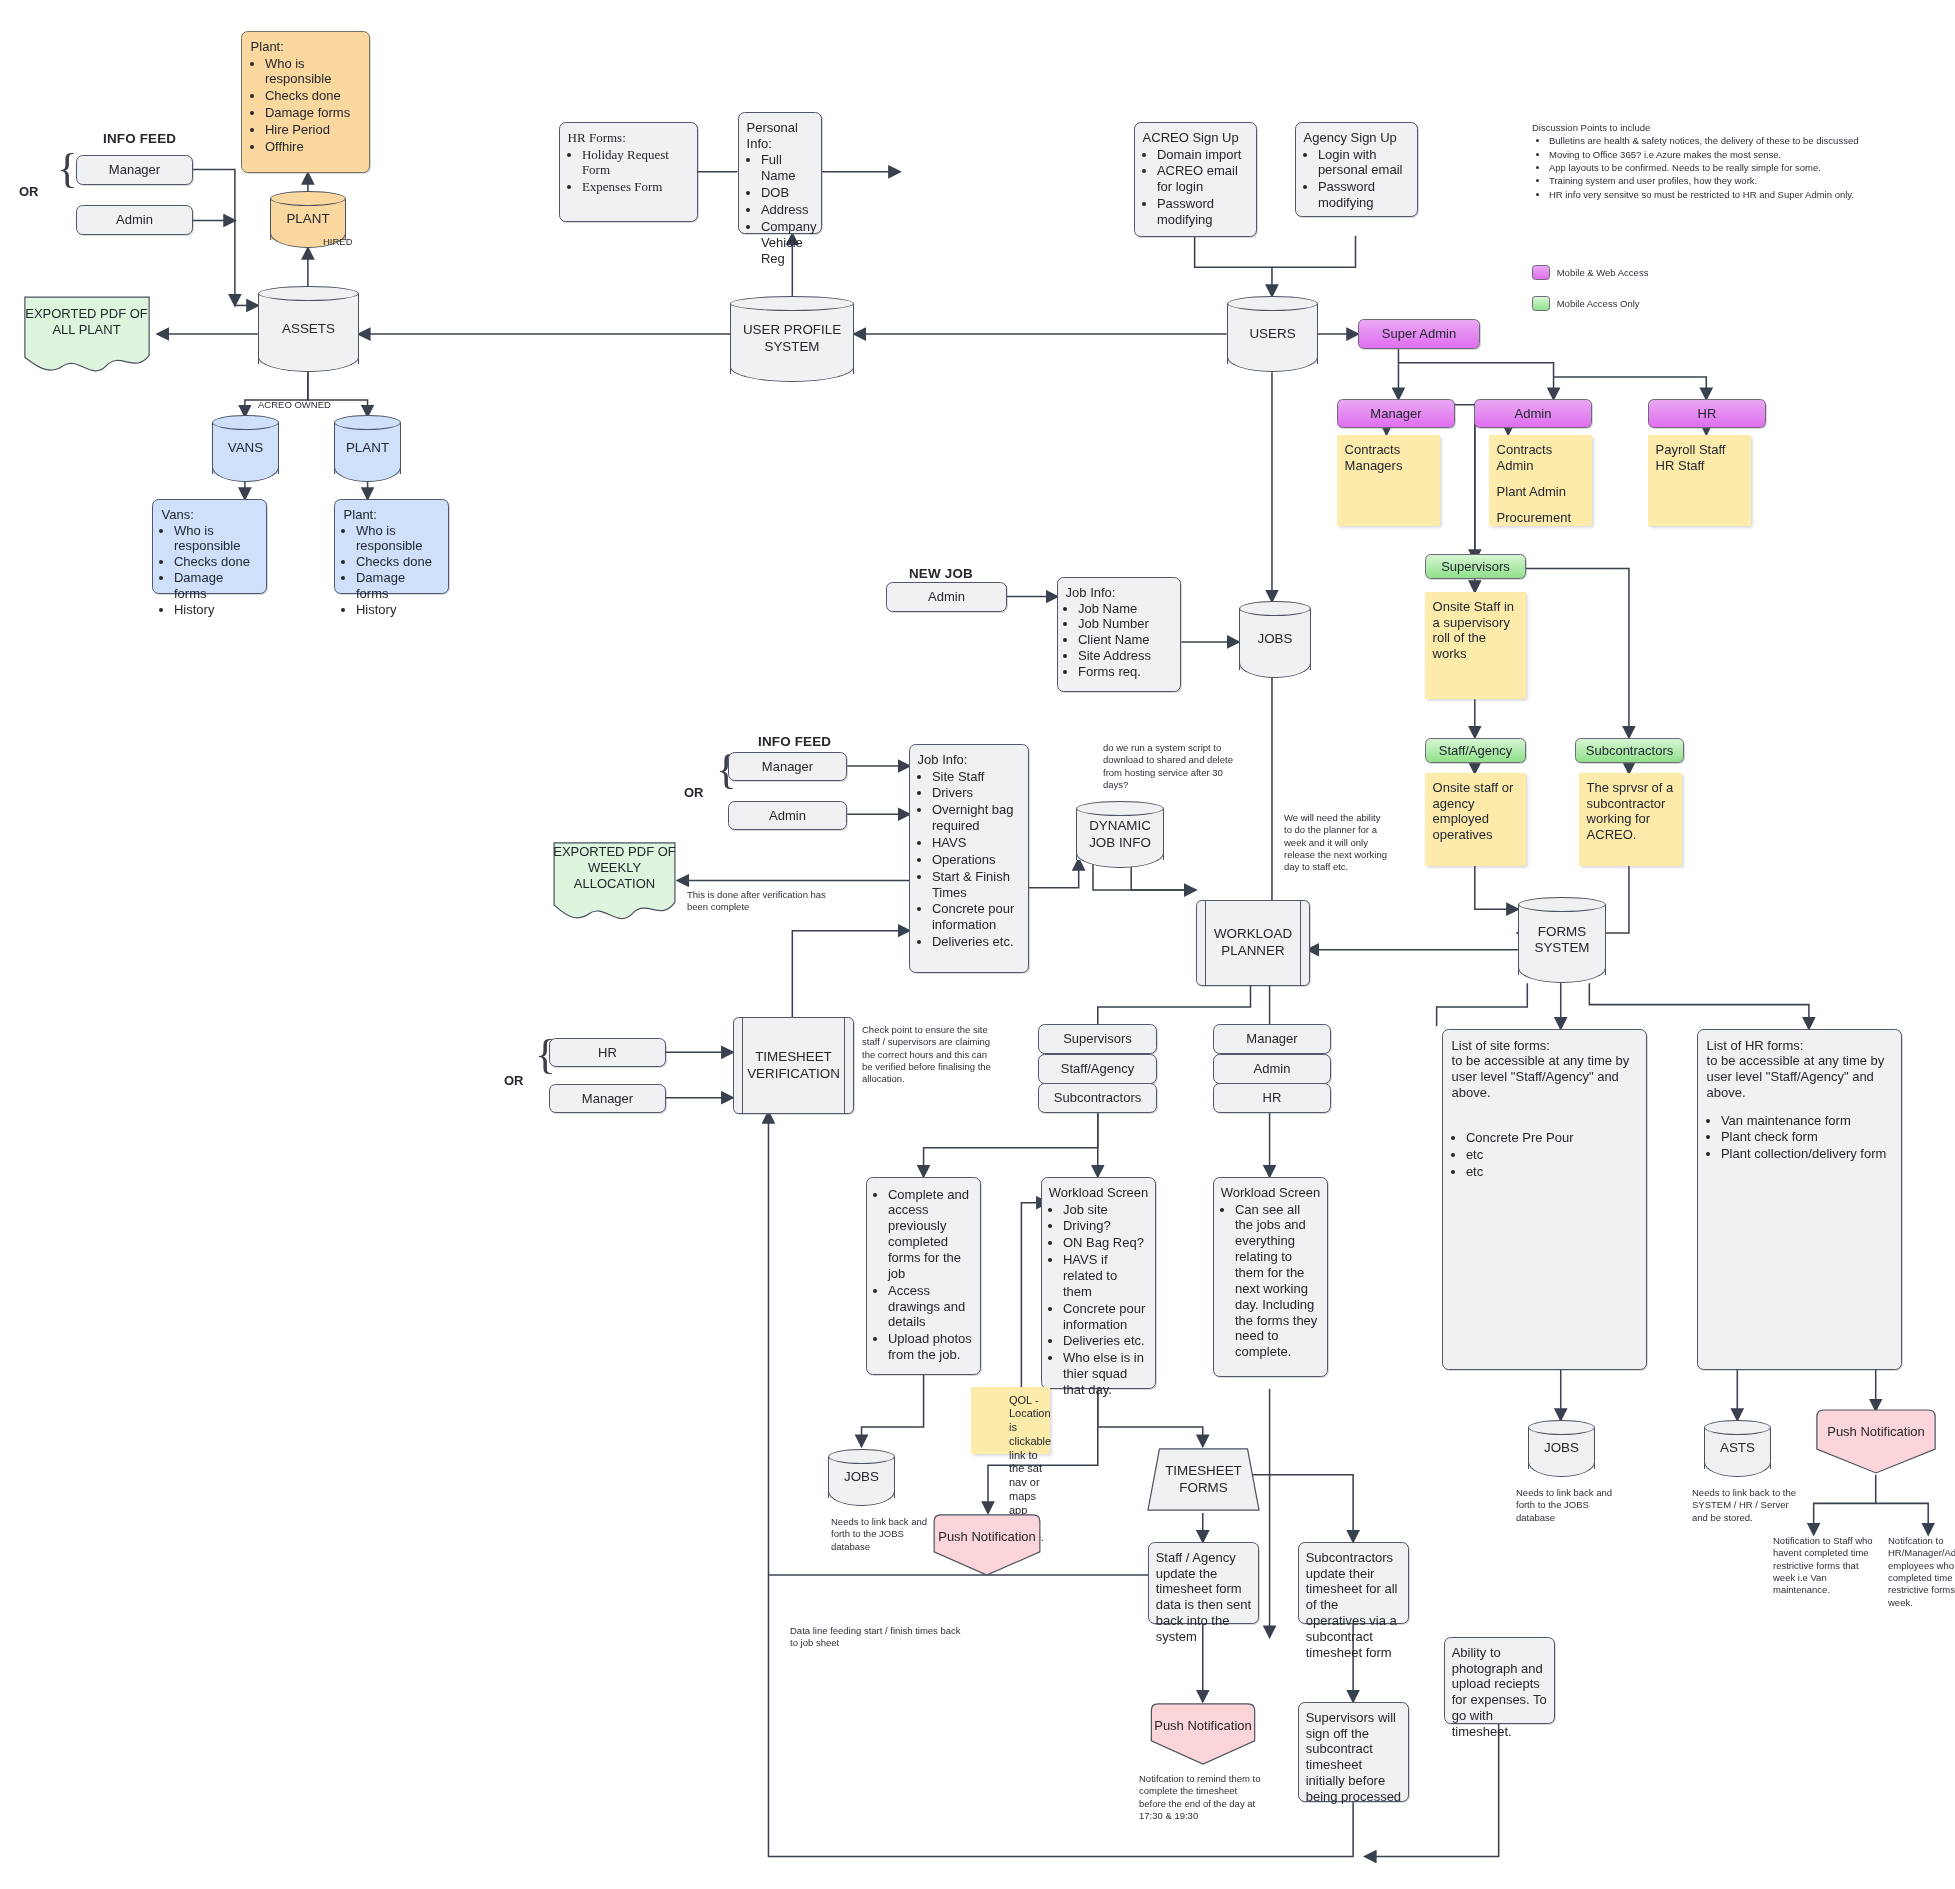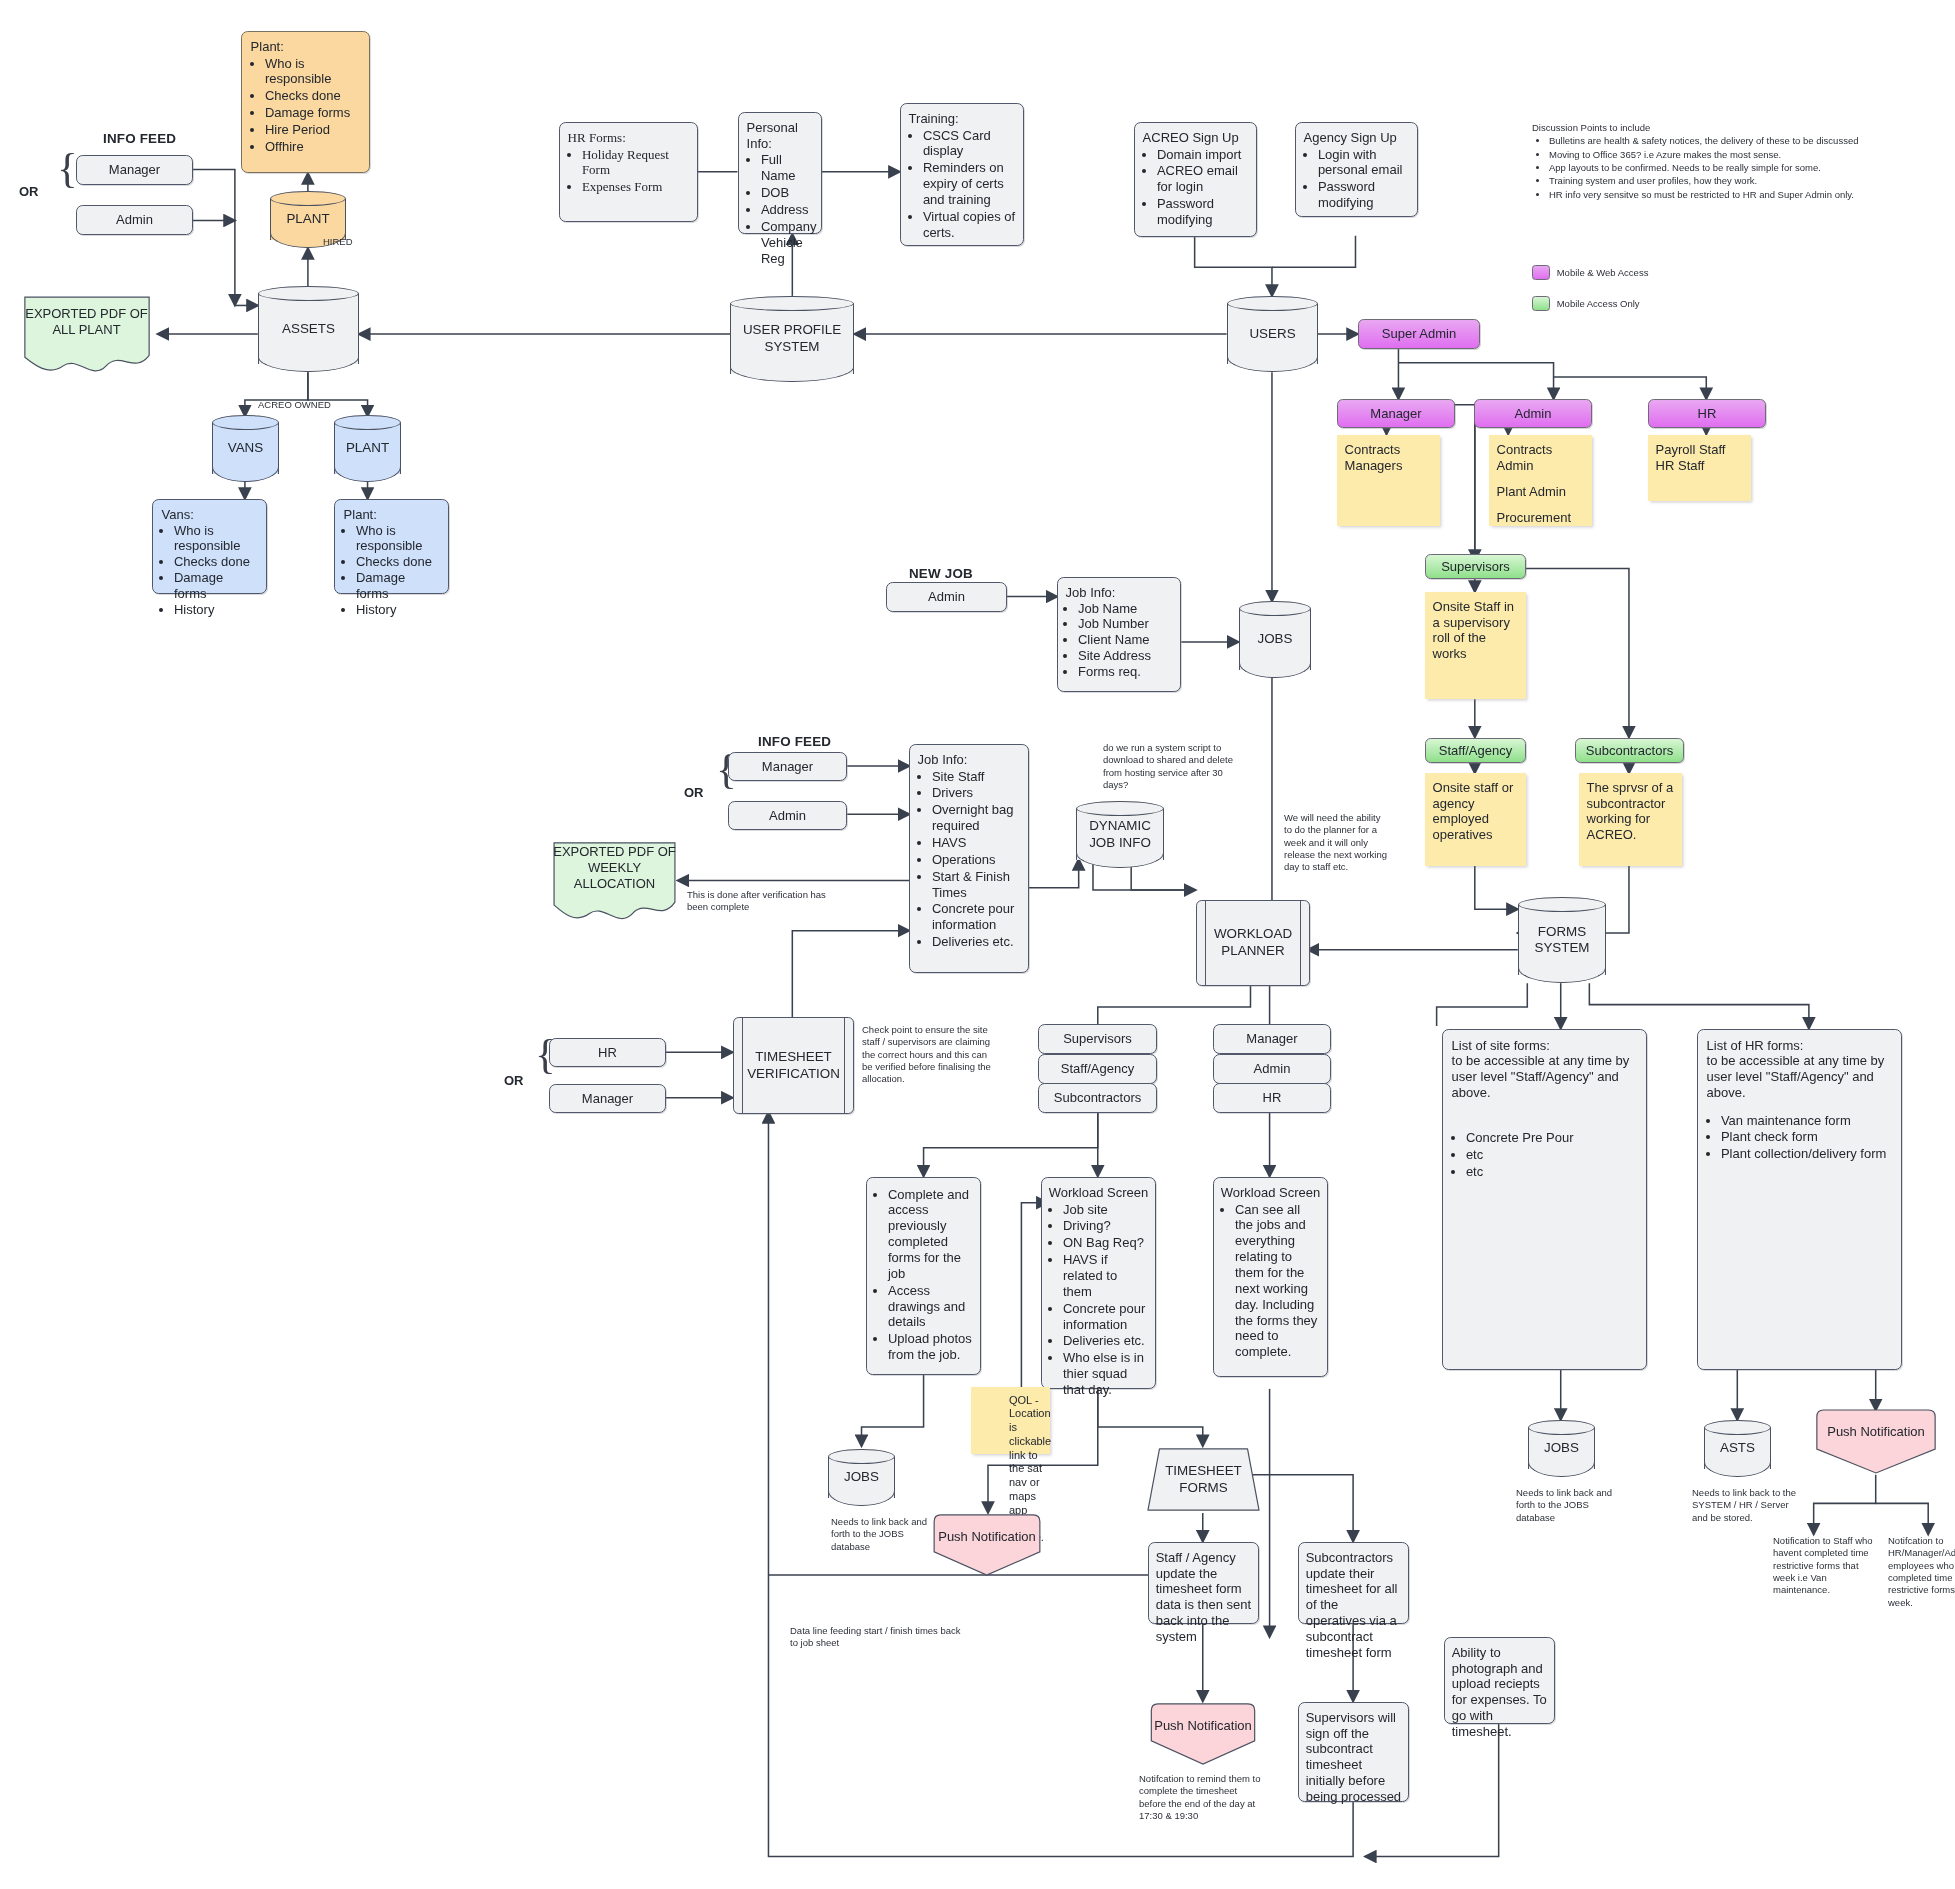--- a/index.html
+++ b/index.html
@@ -363,30 +363,20 @@
       <div class="lbl">Personal Info:</div>
       <ul class="bul lbl">
           <li>Full Name</li>
           <li>DOB</li>
           <li>Address</li>
           <li>Company Vehicle Reg</li>
         </ul>
     </div>
   </div>
 
-  <div class="node rbox left top" style="left:900px;top:103px;width:124px;height:143px;padding:6.7px 7.6px;">
-    <div>
-      <div class="lbl">Training:</div>
-      <ul class="bul lbl">
-          <li>CSCS Card display</li>
-          <li>Reminders on expiry of certs and training</li>
-          <li>Virtual copies of certs.</li>
-        </ul>
-    </div>
-  </div>
 
   <div class="cyl" style="left:730px;top:296px;width:124px;height:86px;">
     <div class="body"></div>
       <div class="top"></div>
       <div class="cap"></div>
     <div class="txt lbl-db" style="flex-direction:column;line-height:1.25;">
       <span>USER PROFILE SYSTEM</span>
     </div>
   </div>
 
@@ -452,21 +442,21 @@
 
   <div class="node sticky lbl" style="left:1337px;top:435px;width:103px;height:91px;white-space:pre-line;">Contracts
 Managers</div>
   <div class="node sticky lbl" style="left:1489px;top:435px;width:103px;height:91px;">
     <div>Contracts Admin</div>
     <div style="height:10.5px;"></div>
     <div>Plant Admin</div>
     <div style="height:10.5px;"></div>
     <div>Procurement</div>
   </div>
-  <div class="node sticky lbl" style="left:1648px;top:435px;width:103px;height:66px;white-space:pre-line;">Payroll Staff
+  <div class="node sticky lbl" style="left:1648px;top:435px;width:103px;height:91px;white-space:pre-line;">Payroll Staff
 HR Staff</div>
 
   <div class="node pill-green lbl" style="left:1425px;top:554px;width:101px;height:25px;">
     <span>Supervisors</span>
   </div>
   <div class="node sticky lbl" style="left:1425px;top:592px;width:101px;height:107px;">Onsite Staff in a supervisory roll of the works</div>
 
   <div class="node pill-green lbl" style="left:1425px;top:738px;width:101px;height:25px;">
     <span>Staff/Agency</span>
   </div>

